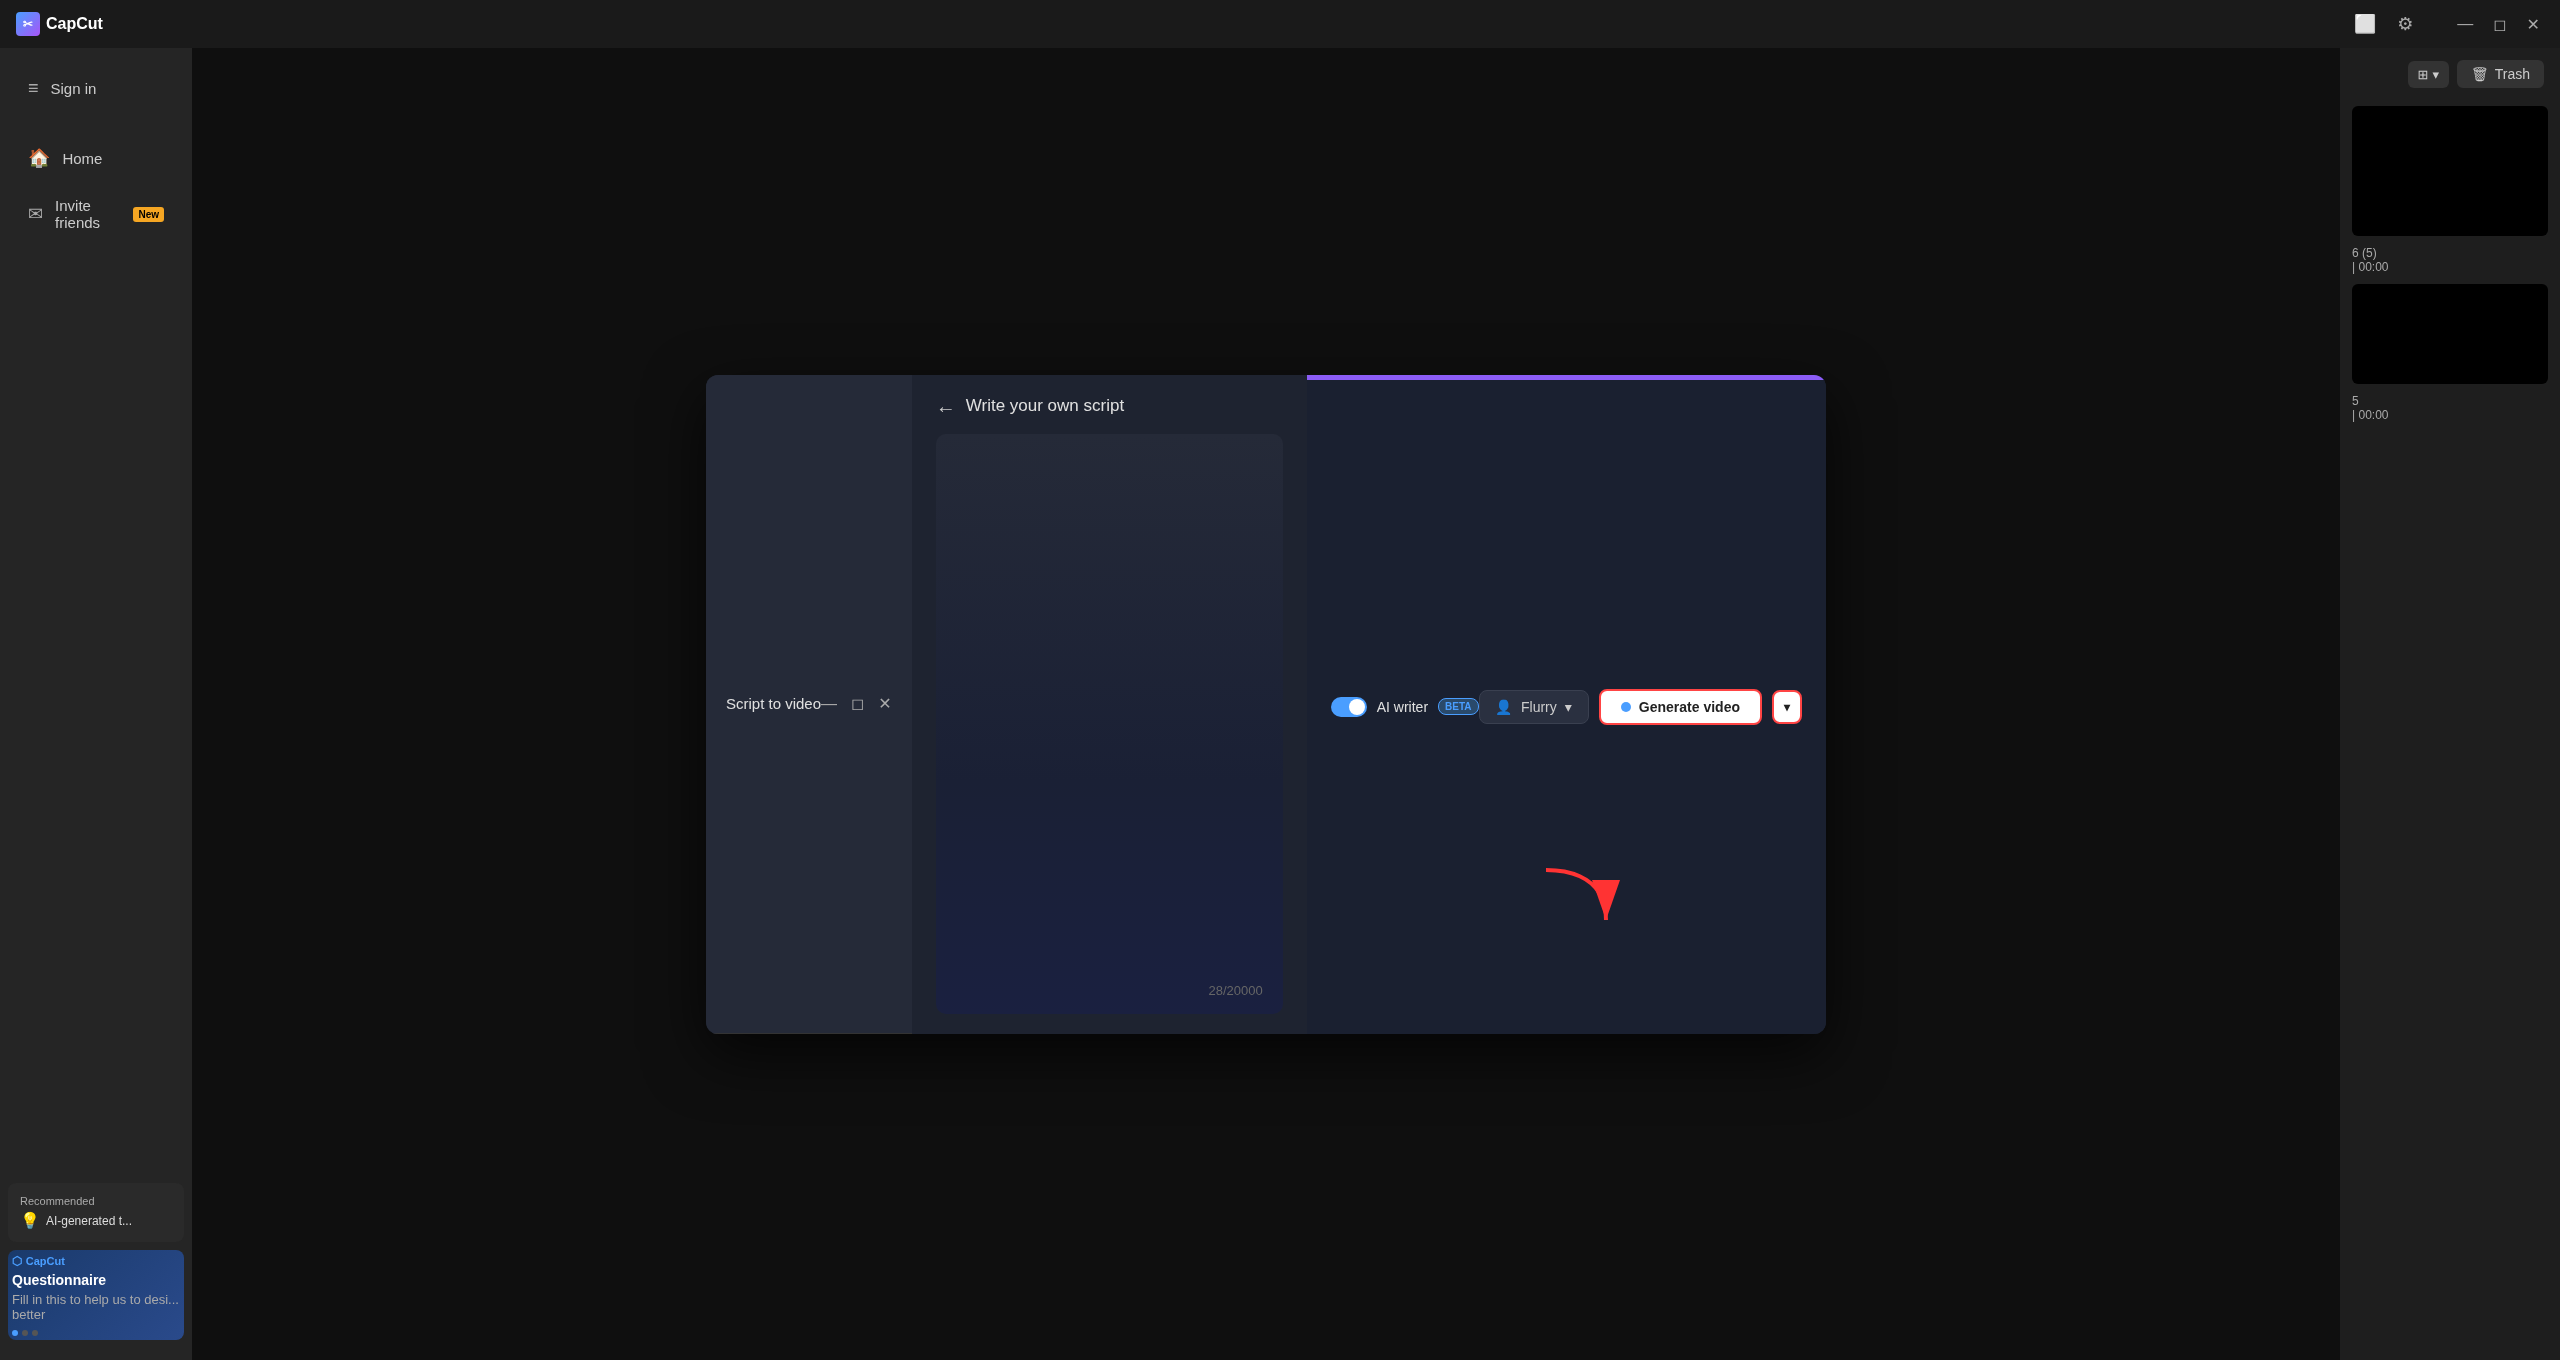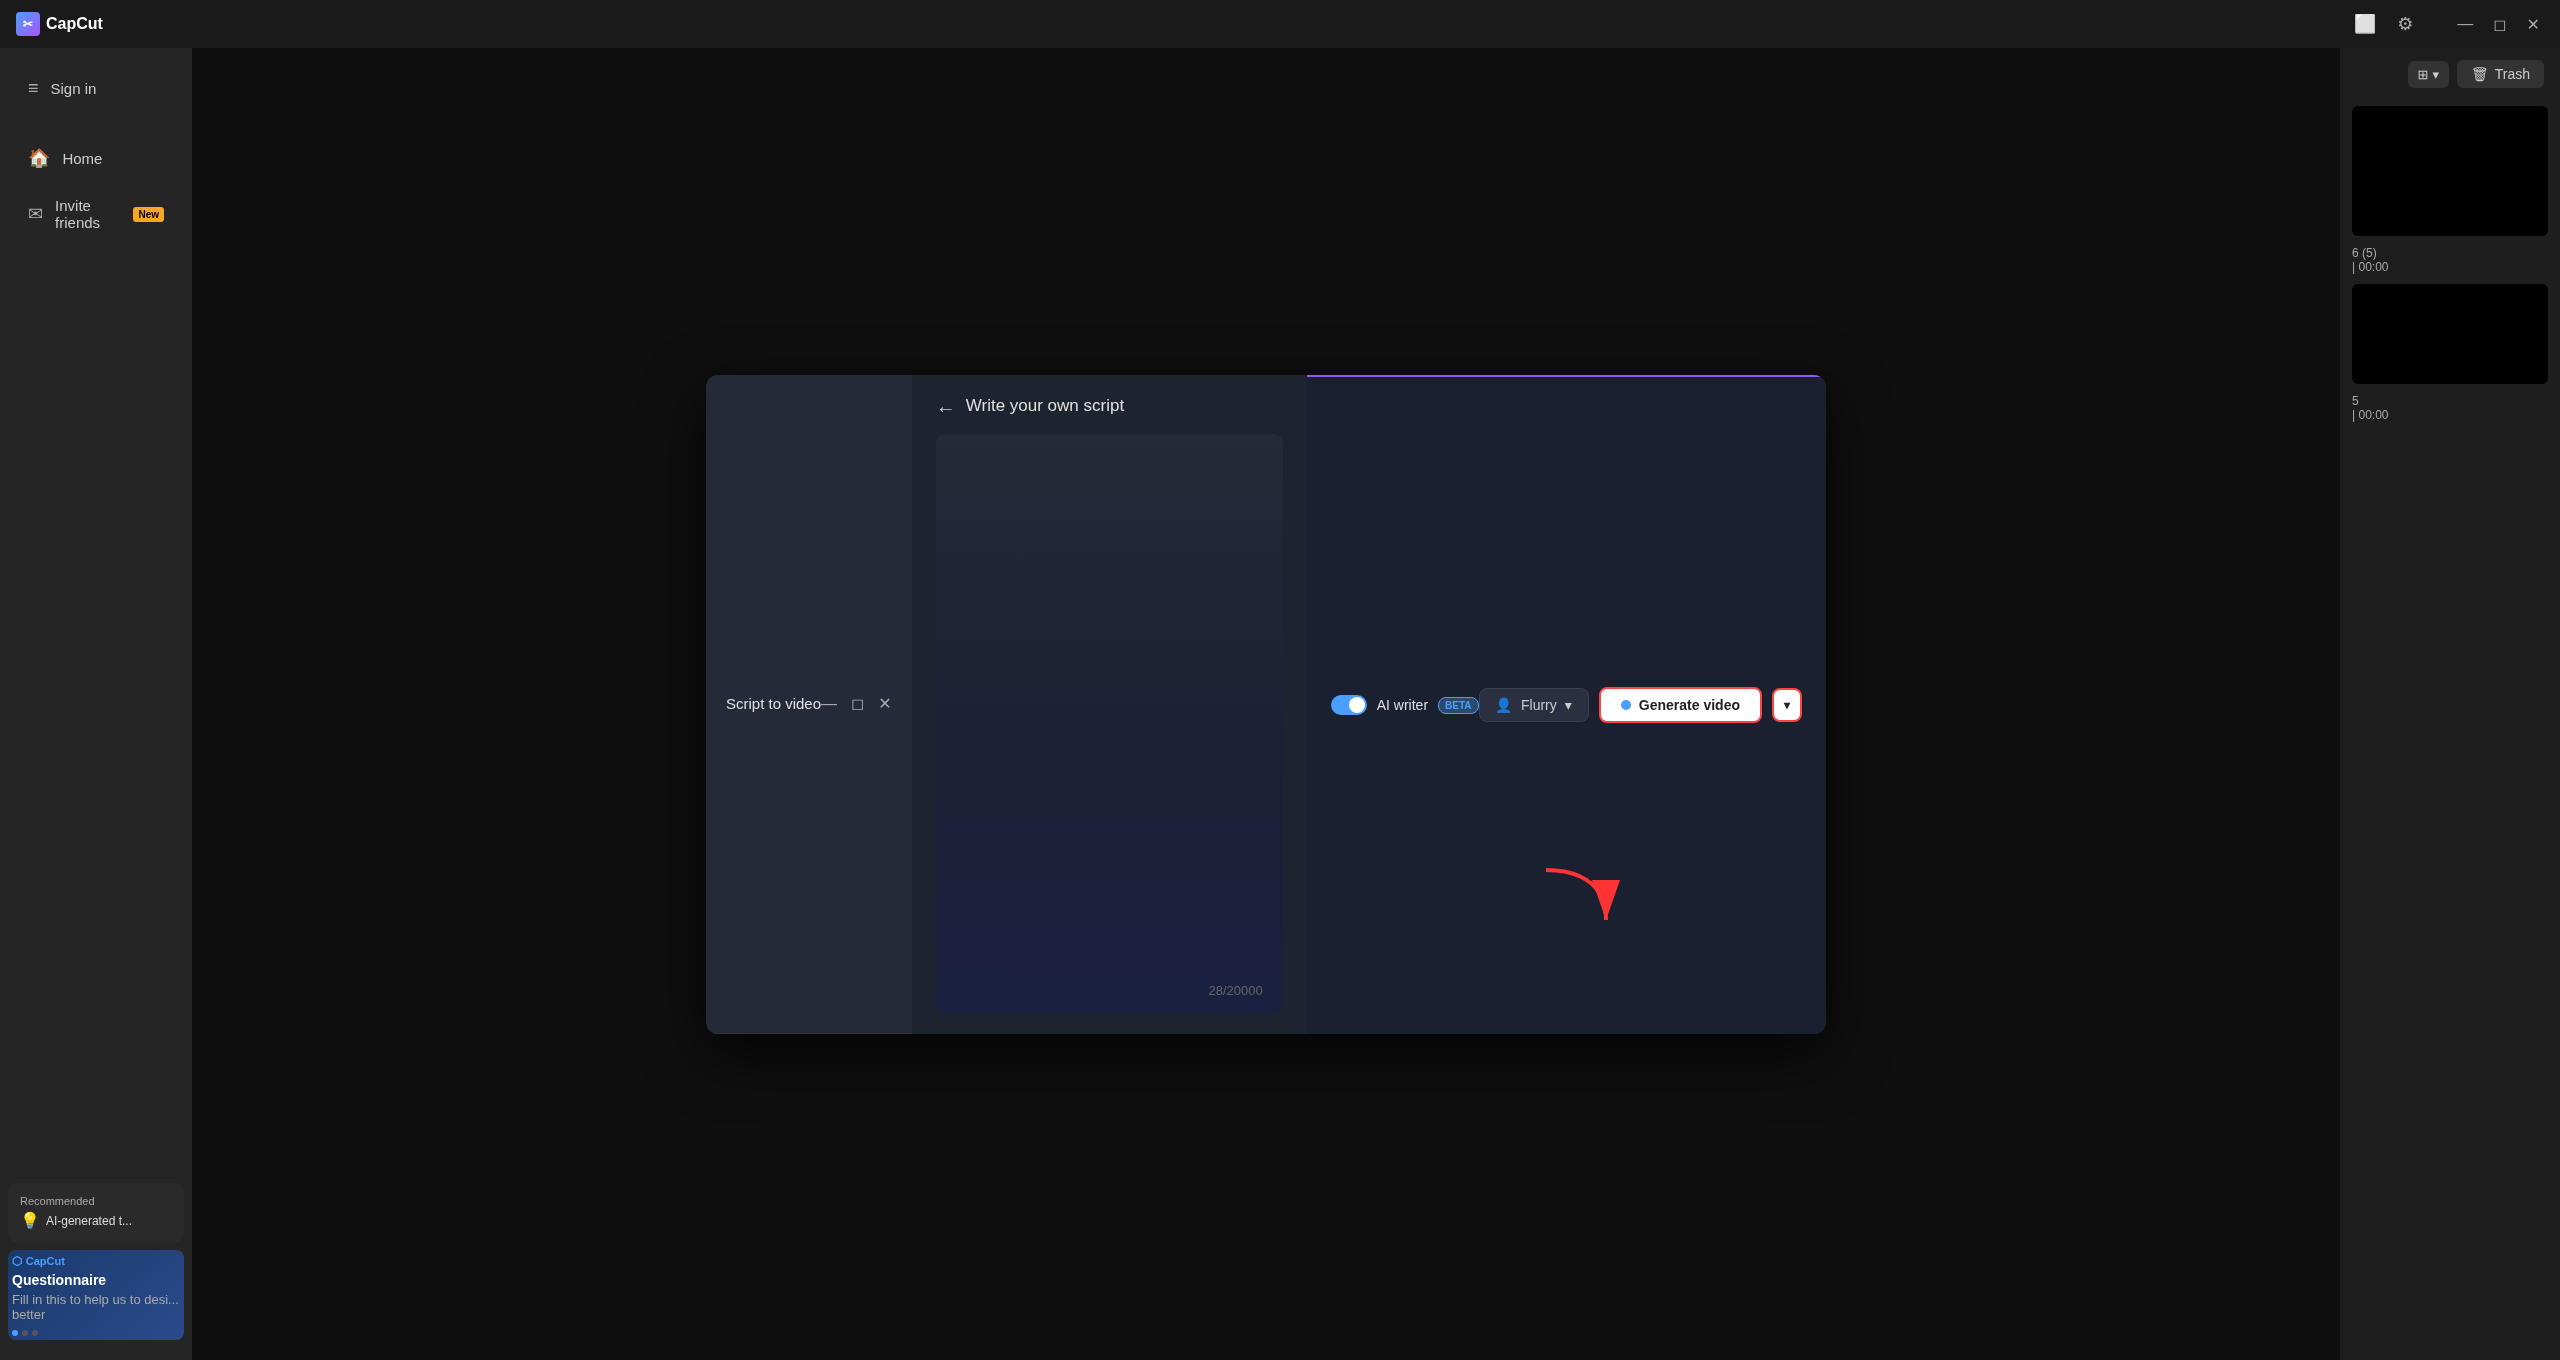--- a/index.html
+++ b/index.html
@@ -348,21 +348,21 @@
       font-size: 13px;
     }
 
     
     .modal-footer {
       display: flex;
       align-items: center;
       justify-content: space-between;
       padding: 16px 24px;
       background: #1a2030;
-      border-top: 2px solid #8b5cf6;
+      border-top: 5px solid #8b5cf6;
     }
     .ai-writer-toggle {
       display: flex;
       align-items: center;
       gap: 10px;
     }
     .toggle-switch {
       width: 36px;
       height: 20px;
       background: #4a9eff;

